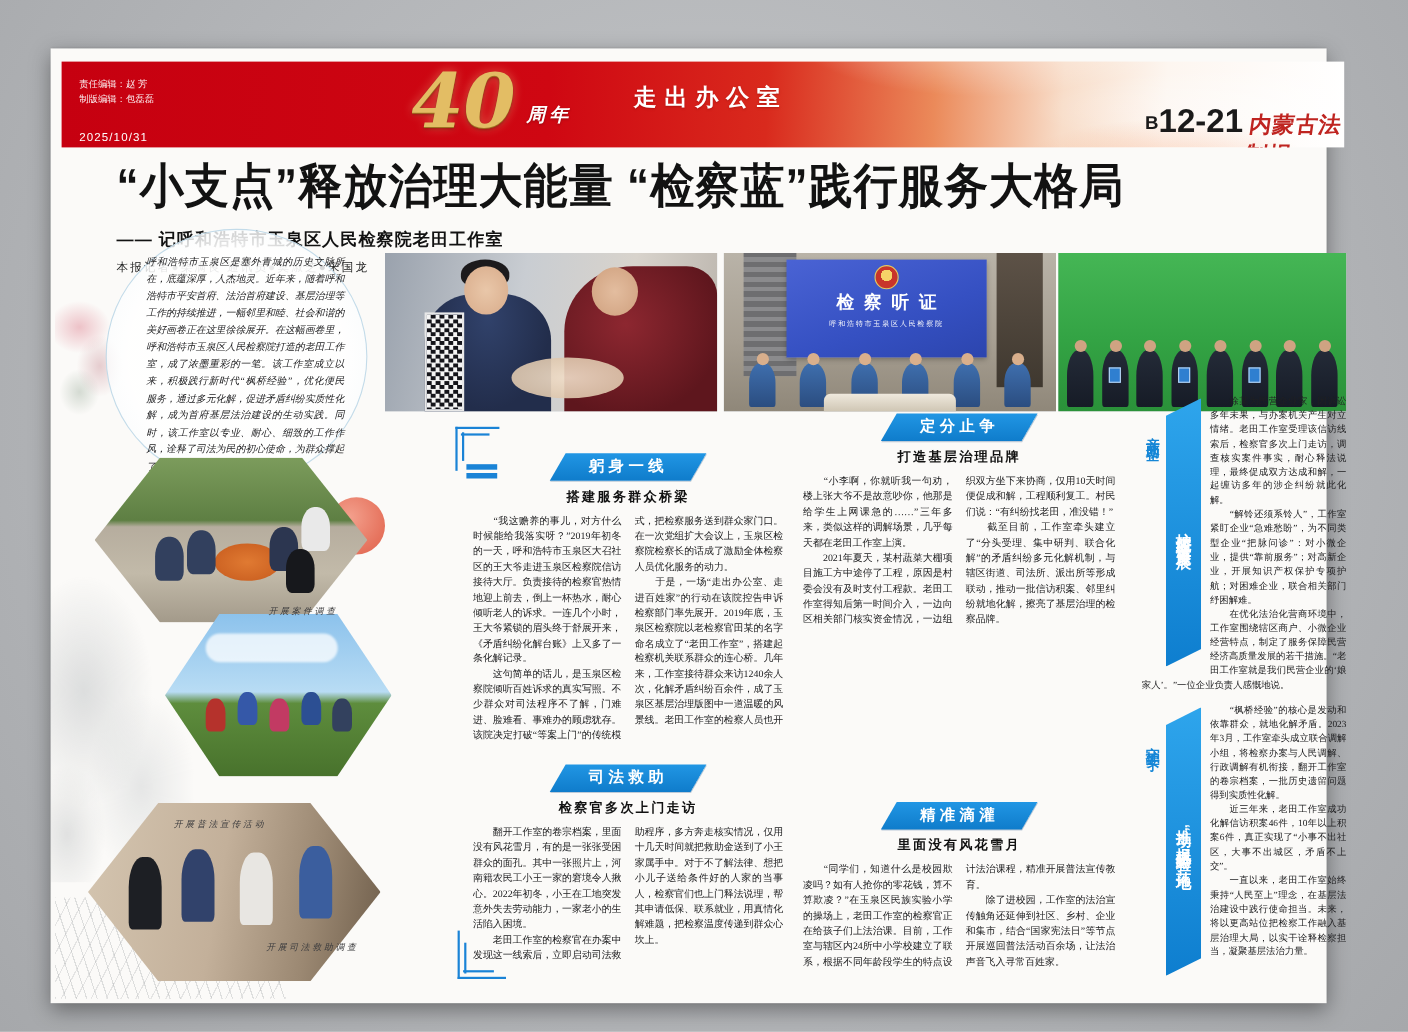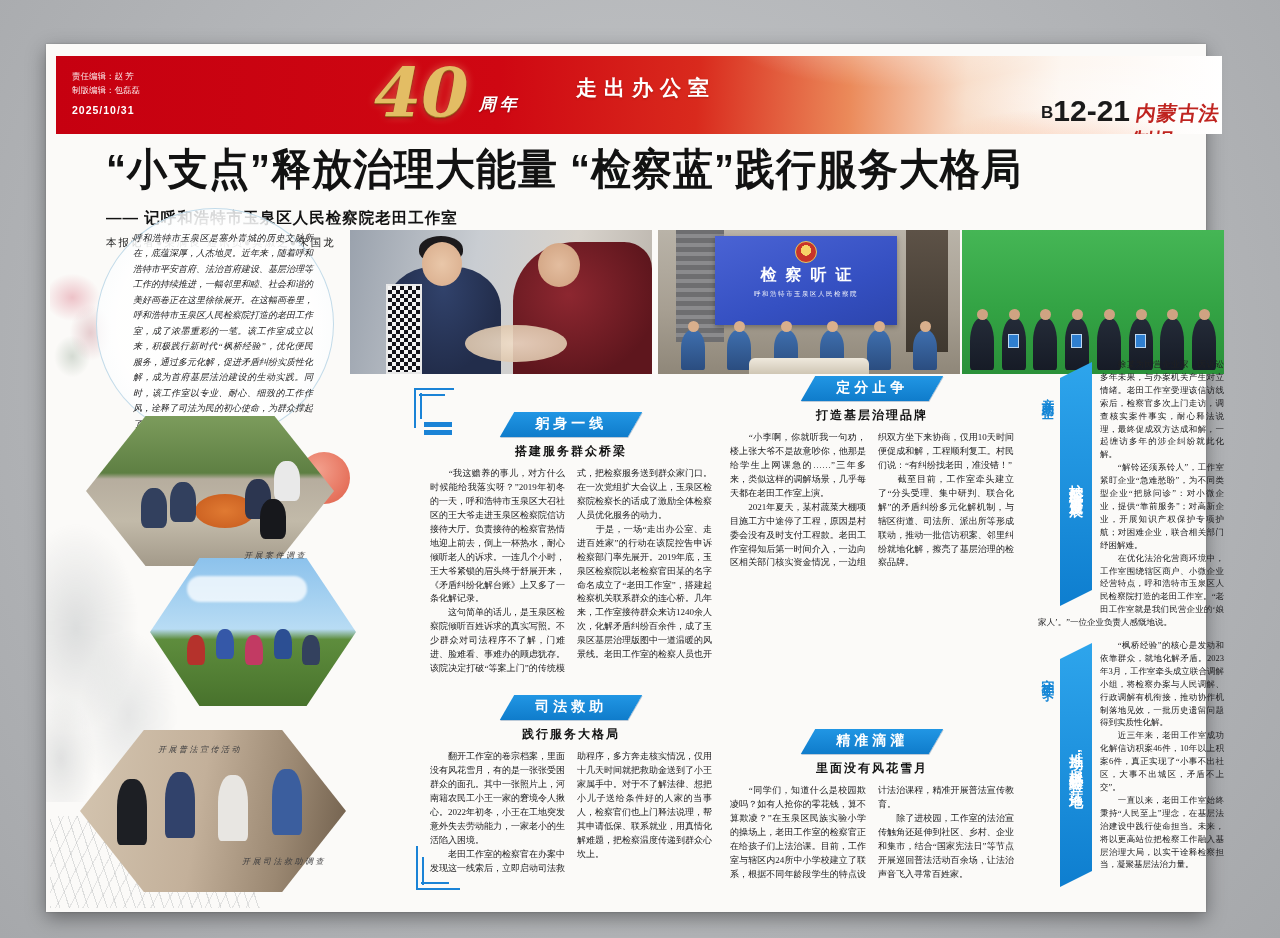--- a/index.html
+++ b/index.html
@@ -20,21 +20,21 @@
     overflow:hidden;
   }
   .banner::after { content:""; position:absolute; inset:0;
     background:
       radial-gradient(260px 90px at 72% -40%, rgba(255,255,255,.55), transparent 70%),
       radial-gradient(200px 70px at 86% 130%, rgba(243,120,60,.30), transparent 70%),
       radial-gradient(300px 50px at 95% 55%, rgba(255,255,255,.5), transparent 75%);
   }
   .masthead-left { position:absolute; left:16px; top:14px; color:#fff; z-index:2; }
   .masthead-left .ed { font-size:8.5px; line-height:1.6; opacity:.92; }
-  .masthead-left .date { font-size:10.5px; margin-top:7px; letter-spacing:1px;font-weight:bold; }
+  .masthead-left .date { font-size:10.5px; margin-top:22px; letter-spacing:1px; }
   .forty { position:absolute; left:318px; top:2px; z-index:2; display:flex; align-items:flex-end; }
   .forty .num {
     font-size:68px; font-weight:900; font-style:italic; line-height:1;
     color:#e3bd64; text-shadow:0 1px 0 #9c7423, 0 2px 3px rgba(60,30,0,.45), 0 0 10px rgba(255,230,160,.4);
     font-family:"DejaVu Serif", serif;
   }
   .forty .zhou { font-size:17px; color:#fff; font-weight:bold; font-style:italic; margin:0 0 10px 10px; letter-spacing:4px; text-shadow:0 1px 2px rgba(0,0,0,.3); }
   .special { position:absolute; left:520px; top:18px; z-index:2; color:#fff; font-size:21px; font-weight:900; letter-spacing:7px; text-shadow:0 1px 2px rgba(120,0,0,.4); }
   .pageno { position:absolute; left:985px; top:38px; z-index:2; color:#1a1a1a; font-weight:900; }
   .pageno .b { font-size:17px; vertical-align:3px; }
@@ -294,21 +294,21 @@
       </div>
       <div class="sec-title">搭建服务群众桥梁</div>
       <div class="sec-body">　　“我这赡养的事儿，对方什么时候能给我落实呀？”2019年初冬的一天，呼和浩特市玉泉区大召社区的王大爷走进玉泉区检察院信访接待大厅。负责接待的检察官热情地迎上前去，倒上一杯热水，耐心倾听老人的诉求。一连几个小时，王大爷紧锁的眉头终于舒展开来，《矛盾纠纷化解台账》上又多了一条化解记录。
 　　这句简单的话儿，是玉泉区检察院倾听百姓诉求的真实写照。不少群众对司法程序不了解，门难进、脸难看、事难办的顾虑犹存。该院决定打破“等案上门”的传统模式，把检察服务送到群众家门口。在一次党组扩大会议上，玉泉区检察院检察长的话成了激励全体检察人员优化服务的动力。
 　　于是，一场“走出办公室、走进百姓家”的行动在该院控告申诉检察部门率先展开。2019年底，玉泉区检察院以老检察官田某的名字命名成立了“老田工作室”，搭建起检察机关联系群众的连心桥。几年来，工作室接待群众来访1240余人次，化解矛盾纠纷百余件，成了玉泉区基层治理版图中一道温暖的风景线。老田工作室的检察人员也开始以更主动、更贴心的服务姿态，融入百姓的日常生活。</div>
     </div>
     <div id="s2">
       <div class="sec-head">
         <span class="sec-tag"><span>司法救助</span></span>
       </div>
-      <div class="sec-title">践行服务大格局</div>
+      <div class="sec-title">检察官多次上门走访</div>
       <div class="sec-body">　　翻开工作室的卷宗档案，里面没有风花雪月，有的是一张张受困群众的面孔。其中一张照片上，河南籍农民工小王一家的窘境令人揪心。2022年初冬，小王在工地突发意外失去劳动能力，一家老小的生活陷入困境。
 　　老田工作室的检察官在办案中发现这一线索后，立即启动司法救助程序，多方奔走核实情况，仅用十几天时间就把救助金送到了小王家属手中。对于不了解法律、想把小儿子送给条件好的人家的当事人，检察官们也上门释法说理，帮其申请低保、联系就业，用真情化解难题，把检察温度传递到群众心坎上。</div>
     </div>
   </div>
 
   <div class="group" id="groupB">
     <div id="s3">
       <div class="sec-head">
         <span class="sec-tag"><span>定分止争</span></span>
       </div>
@@ -330,28 +330,28 @@
   <div id="rightcol">
     <div class="side-block">
       <div class="vbanner-wrap">
         <div class="vlabel">亲商助企</div>
         <div class="vbanner">
             <span>护航经济健康发展</span>
           </div>
       </div>
       <div class="side-text">　　徐某为民营企业家，因诉讼多年未果，与办案机关产生对立情绪。老田工作室受理该信访线索后，检察官多次上门走访，调查核实案件事实，耐心释法说理，最终促成双方达成和解，一起缠访多年的涉企纠纷就此化解。
 　　“解铃还须系铃人”，工作室紧盯企业“急难愁盼”，为不同类型企业“把脉问诊”：对小微企业，提供“靠前服务”；对高新企业，开展知识产权保护专项护航；对困难企业，联合相关部门纾困解难。
-　　在优化法治化营商环境中，工作室围绕辖区商户、小微企业经营特点，呼和浩特市玉泉区人民检察院打造的老田工作室。“老田工作室就是我们民营企业的‘娘家人’。”一位企业负责人感慨地说。</div>
+　　在优化法治化营商环境中，工作室围绕辖区商户、小微企业经营特点，制定了服务保障民营经济高质量发展的若干措施。“老田工作室就是我们民营企业的‘娘家人’。”一位企业负责人感慨地说。</div>
     </div>
     <div class="side-block">
       <div class="vbanner-wrap">
         <div class="vlabel">守护安宁</div>
         <div class="vbanner">
             <span>推动“枫桥经验”落地</span>
           </div>
       </div>
-      <div class="side-text">　　“枫桥经验”的核心是发动和依靠群众，就地化解矛盾。2023年3月，工作室牵头成立联合调解小组，将检察办案与人民调解、行政调解有机衔接，推动协作机制落地见效，一批历史遗留问题得到实质性化解。
+      <div class="side-text">　　“枫桥经验”的核心是发动和依靠群众，就地化解矛盾。2023年3月，工作室牵头成立联合调解小组，将检察办案与人民调解、行政调解有机衔接，翻开工作室的卷宗档案，一批历史遗留问题得到实质性化解。
 　　近三年来，老田工作室成功化解信访积案46件，10年以上积案6件，真正实现了“小事不出社区，大事不出城区，矛盾不上交”。
 　　一直以来，老田工作室始终秉持“人民至上”理念，在基层法治建设中践行使命担当。未来，将以更高站位把检察工作融入基层治理大局，以实干诠释检察担当，凝聚基层法治力量。</div>
     </div>
   </div>
 
 </div>
 
 </body></html>

